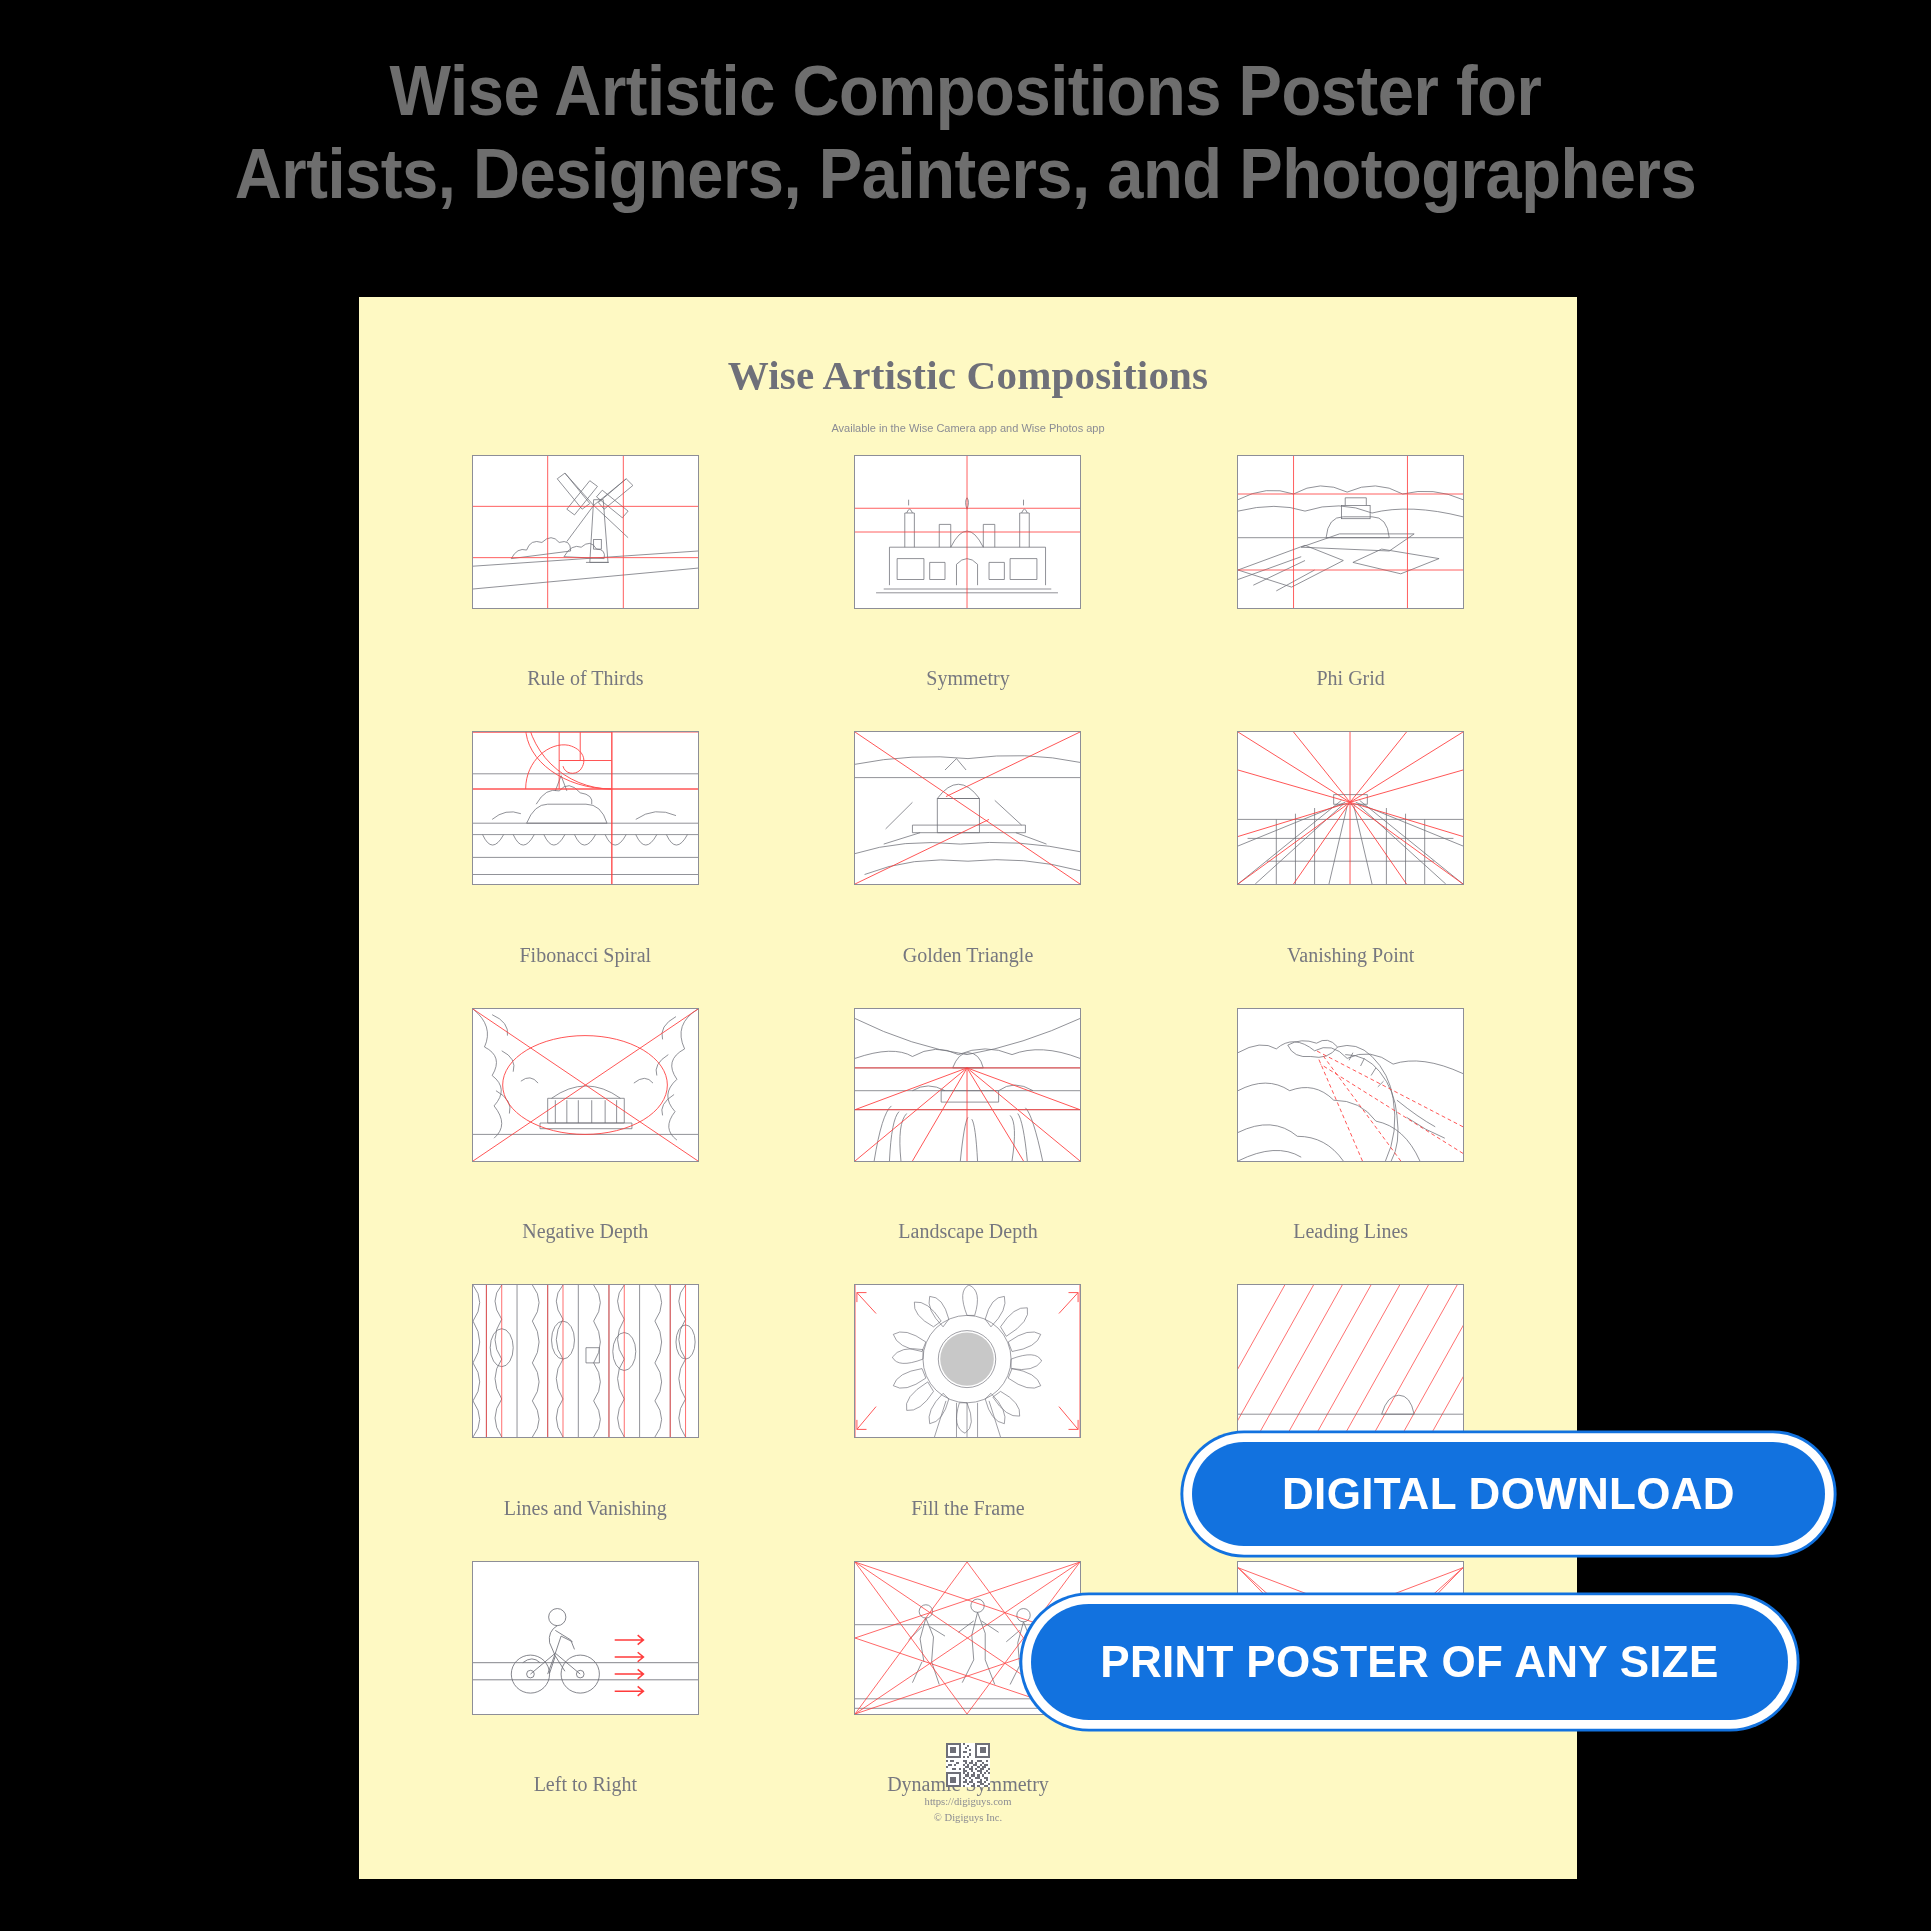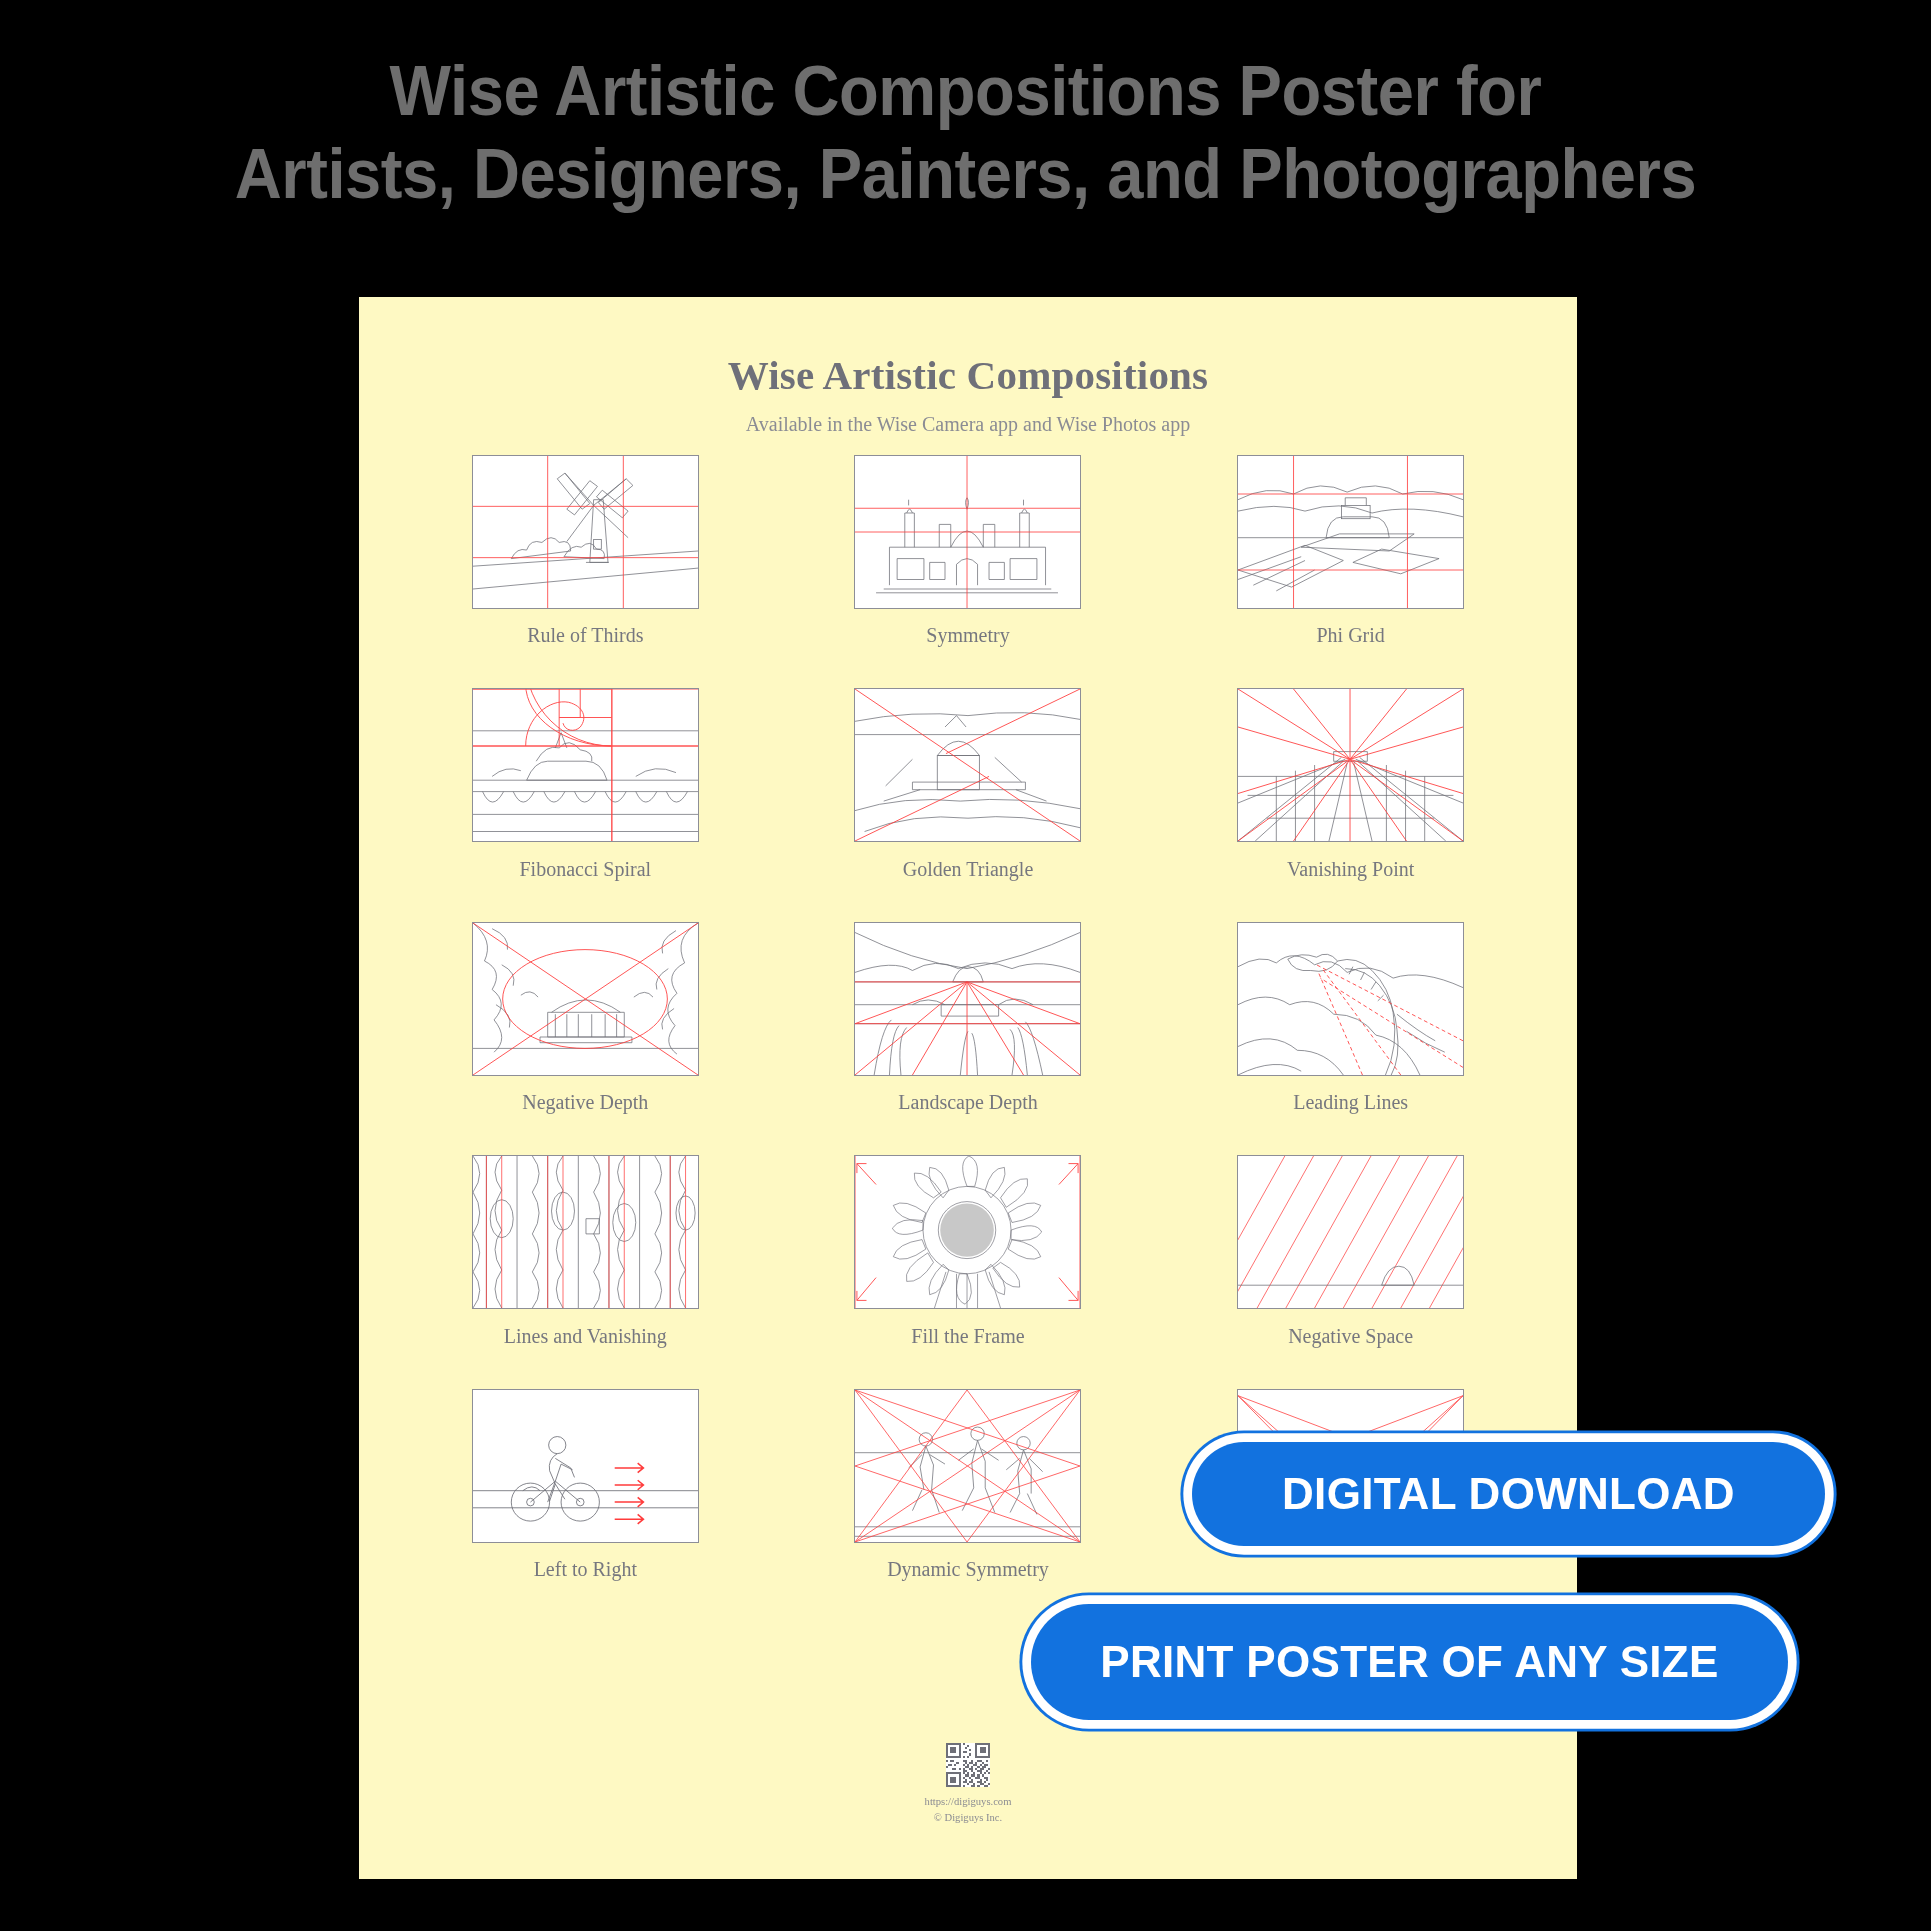--- a/index.html
+++ b/index.html
@@ -25,33 +25,33 @@
   .poster{
     position:absolute;left:359px;top:297px;width:1218px;height:1582px;
     background:#fef9c3;
   }
   .poster-head{padding-top:54px;text-align:center;}
   .poster-title{
     font-family:"Liberation Serif",serif;
     font-weight:700;font-size:41px;color:#6f7079;letter-spacing:0.2px;
   }
   .poster-sub{
-    margin-top:14px;
-    font-family:Liberation Serif, serif;
-    font-size:20px;color:#8b8c94;
+    margin-top:23px;
+    font-family:Liberation Sans, sans-serif;
+    font-size:11px;color:#8b8c94;
   }
 
   
   .grid{
     position:absolute;left:0;top:158px;width:1218px;
     display:grid;grid-template-columns:repeat(3,1fr);
     row-gap:41px;column-gap:0px;
     padding:0 35px;box-sizing:border-box;
   }
-  .cell{display:flex;flex-direction:column;align-items:center;}
+  .cell{display:flex;flex-direction:column;align-items:center;gap:43px;}
   .thumb{
     position:relative;width:227px;height:154px;
     border:1.4px solid #8d8e97;background:#ffffff;box-sizing:border-box;
     overflow:hidden;
   }
   .thumb svg{display:block;width:100%;height:100%;}
   .caption{
     margin-top:15.4px;
     font-family:"Liberation Serif",serif;
     font-size:20px;color:#76777f;white-space:nowrap;

